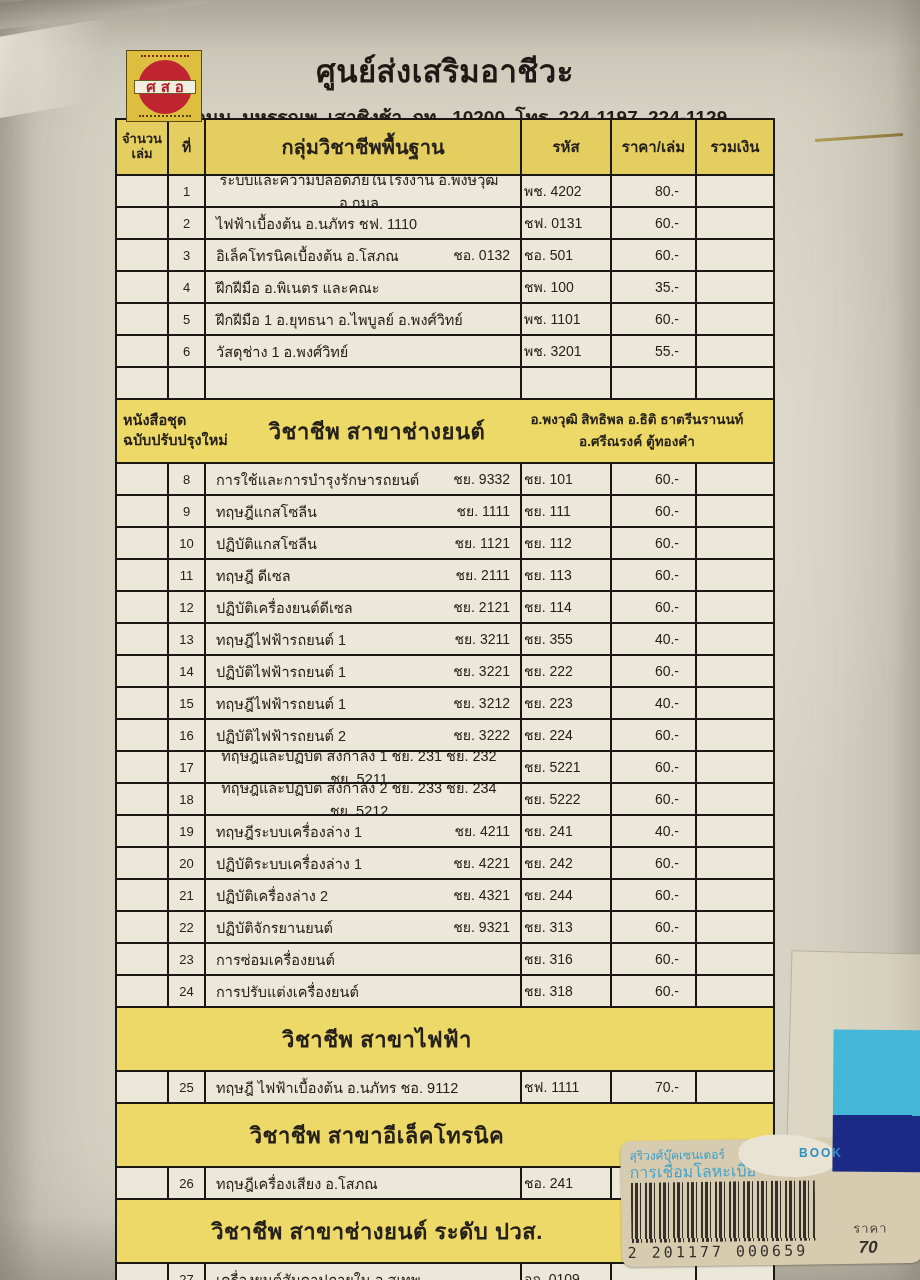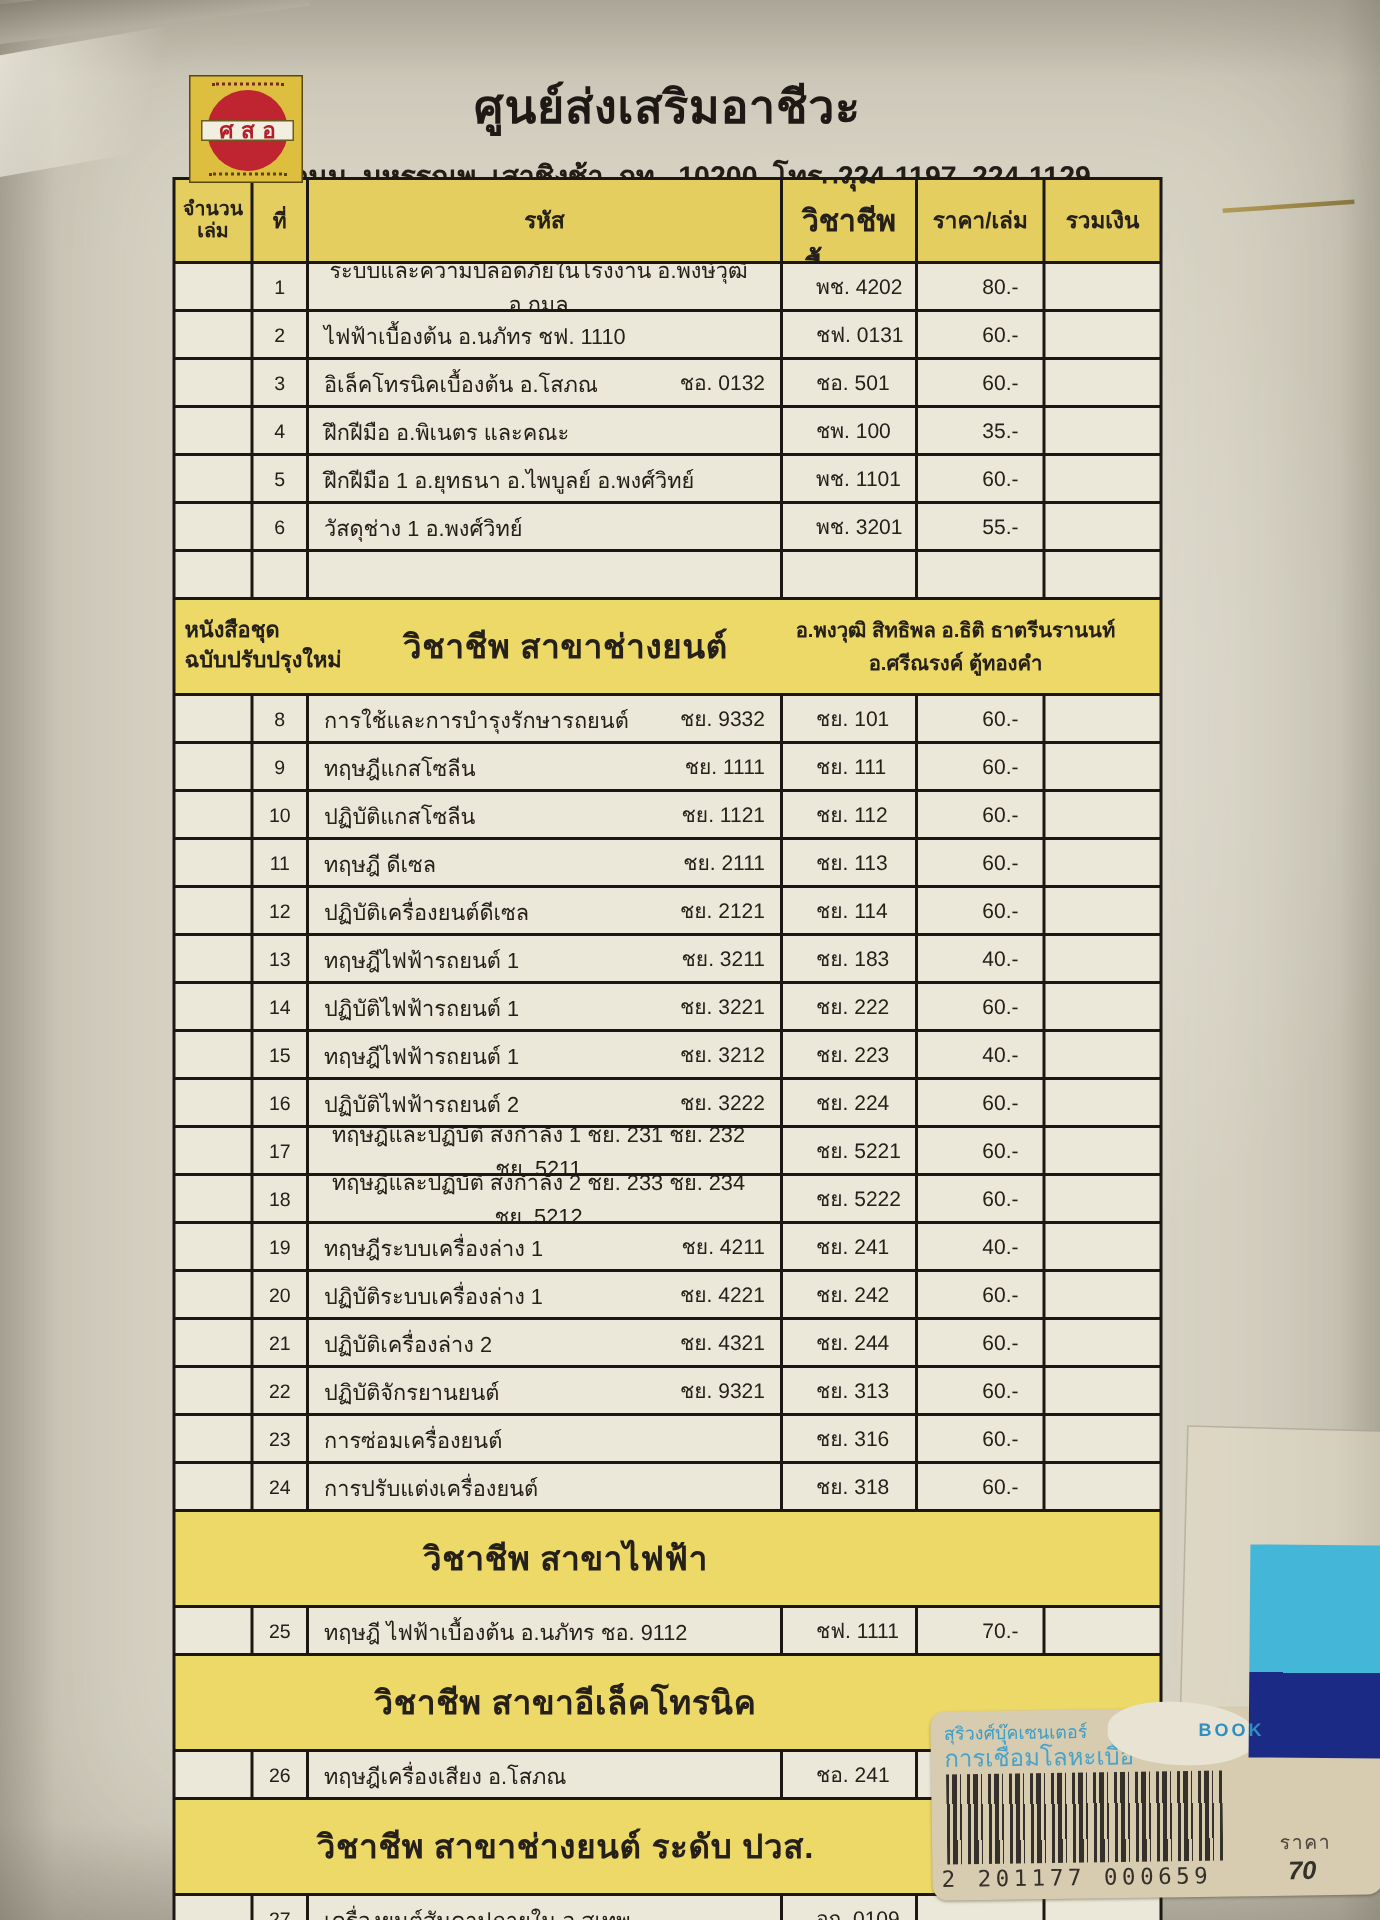--- a/index.html
+++ b/index.html
@@ -48,21 +48,21 @@
   .r.hr{height:54px;}
   .cell{background:#ebe8da;display:flex;align-items:center;box-sizing:border-box;overflow:hidden;}
   .hr .cell{background:#e4ce5f;justify-content:center;font-weight:bold;text-align:center;}
   .h-qty{font-size:13px;white-space:pre-line;line-height:1.15;}
   .h-no{font-size:14px;}
   .h-main{font-size:20px;}
   .h-sm{font-size:15px;}
   .c-no{justify-content:center;font-size:13px;}
   .c-title{padding:0 10px;font-size:14.5px;justify-content:space-between;text-align:center;}
   .c-title .ic{margin-left:8px;white-space:nowrap;font-size:14px;}
-  .c-code{padding-left:22px;font-size:14px;}
+  .c-code{padding-left:2px;font-size:14px;}
   .c-price{justify-content:flex-end;padding-right:16px;font-size:14px;}
 
   .secrow{position:relative;background:#edd967;height:62px;}
   .secrow .lft{position:absolute;left:6px;top:50%;transform:translateY(-50%);width:130px;
     text-align:left;font-weight:bold;font-size:14.5px;white-space:pre-line;line-height:1.35;}
   .secrow .ctr{position:absolute;left:0;top:50%;transform:translateY(-50%);width:520px;
     text-align:center;font-weight:bold;font-size:22px;letter-spacing:.5px;}
   .secrow .rgt{position:absolute;right:2px;top:50%;transform:translateY(-50%);width:268px;
     text-align:center;font-weight:bold;font-size:13.5px;white-space:pre-line;line-height:1.6;}
 
@@ -107,22 +107,22 @@
 <div class="hdr">
   <div class="title">ศูนย์ส่งเสริมอาชีวะ</div>
   <div class="addr">89 ถนน มหรรณพ เสาชิงช้า กท. 10200 โทร 224-1197  224-1129</div>
 </div>
 
 <div class="tbl">
   <div class="r hr">
     <div class="cell h-qty">จำนวน
 เล่ม</div>
     <div class="cell h-no">ที่</div>
+    <div class="cell h-main">กลุ่มวิชาชีพพื้นฐาน</div>
     <div class="cell h-sm">รหัส</div>
-    <div class="cell h-main">กลุ่มวิชาชีพพื้นฐาน</div>
     <div class="cell h-sm">ราคา/เล่ม</div>
     <div class="cell h-sm">รวมเงิน</div>
   </div>
   <div id="table-body" style="display:contents;"><div class="r">
     <div class="cell c-qty"></div>
     <div class="cell c-no">1</div>
     <div class="cell c-title">
       <span class="t">ระบบและความปลอดภัยในโรงงาน  อ.พงษ์วุฒิ อ.กมล</span>
       <span class="ic"></span>
     </div>
@@ -245,21 +245,21 @@
     <div class="cell c-code">ชย. 114</div>
     <div class="cell c-price">60.-</div>
     <div class="cell c-total"></div>
   </div><div class="r">
     <div class="cell c-qty"></div>
     <div class="cell c-no">13</div>
     <div class="cell c-title">
       <span class="t">ทฤษฎีไฟฟ้ารถยนต์ 1</span>
       <span class="ic">ชย. 3211</span>
     </div>
-    <div class="cell c-code">ชย. 183</div>
+    <div class="cell c-code">ชย. 355</div>
     <div class="cell c-price">40.-</div>
     <div class="cell c-total"></div>
   </div><div class="r">
     <div class="cell c-qty"></div>
     <div class="cell c-no">14</div>
     <div class="cell c-title">
       <span class="t">ปฏิบัติไฟฟ้ารถยนต์ 1</span>
       <span class="ic">ชย. 3221</span>
     </div>
     <div class="cell c-code">ชย. 222</div>

